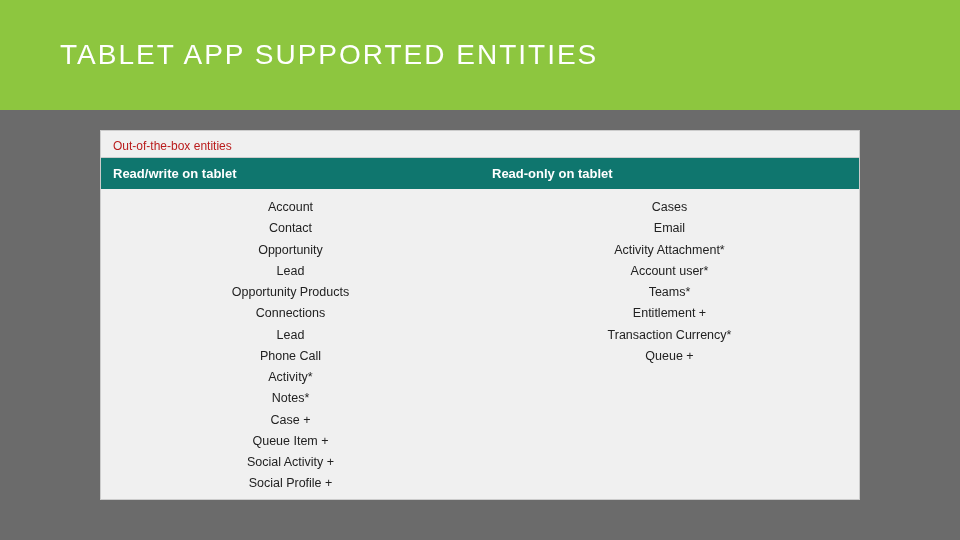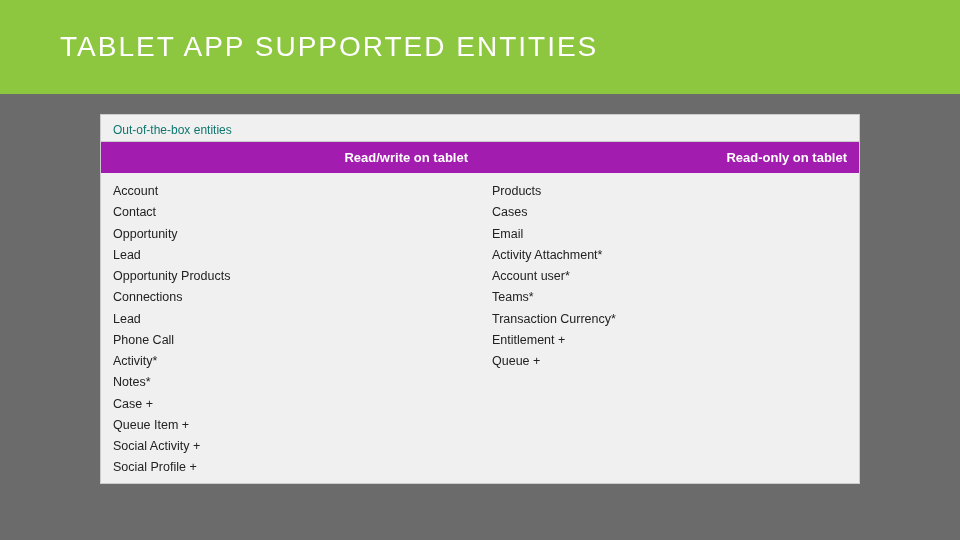--- a/index.html
+++ b/index.html
@@ -7,21 +7,21 @@
       width: 960px;
       height: 540px;
       background: #6b6b6b;
       font-family: 'Segoe UI', Arial, sans-serif;
       overflow: hidden;
       position: relative;
     }
     .header-bar {
       background: #8dc63f;
       width: 100%;
-      height: 94px;
+      height: 110px;
       display: flex;
       align-items: center;
       padding: 8px 60px;
     }
     .header-title {
       color: white;
       font-size: 28px;
       font-weight: 300;
       letter-spacing: 2px;
       text-transform: uppercase;
@@ -36,38 +36,38 @@
       background: #f0f0f0;
       border: 1px solid #ccc;
       width: 760px;
       font-size: 12.5px;
       font-family: 'Segoe UI', Arial, sans-serif;
     }
     .table-title {
       background: #f0f0f0;
       padding: 8px 12px 4px 12px;
       font-size: 12px;
-      color: #0f766e;
+      color: #b91c1c;
       border-bottom: 1px solid #ccc;
     }
     .table-header-row {
       display: flex;
-      background: #a21caf;
+      background: #0f766e;
       color: white;
       font-weight: 600;
       font-size: 13px;
-      text-align: right;
     }
     .table-header-row .col {
       flex: 1;
       padding: 8px 12px;
     }
     .table-body {
       display: flex;
       padding: 8px 0 4px 0;
+      text-align: center;
     }
     .col-left, .col-right {
       flex: 1;
       padding: 0 12px;
     }
     .col-left .entity-item, .col-right .entity-item {
       color: #222;
       font-size: 12.5px;
       line-height: 1.7;
     }
@@ -97,26 +97,25 @@
           <div class="entity-item">Lead</div>
           <div class="entity-item">Phone Call</div>
           <div class="entity-item">Activity*</div>
           <div class="entity-item">Notes*</div>
           <div class="entity-item">Case +</div>
           <div class="entity-item">Queue Item +</div>
           <div class="entity-item">Social Activity +</div>
           <div class="entity-item">Social Profile +</div>
         </div>
       <div class="col-right" id="col2-items">
-          <div class="entity-item">Products</div>
           <div class="entity-item">Cases</div>
           <div class="entity-item">Email</div>
           <div class="entity-item">Activity Attachment*</div>
           <div class="entity-item">Account user*</div>
           <div class="entity-item">Teams*</div>
+          <div class="entity-item">Entitlement +</div>
           <div class="entity-item">Transaction Currency*</div>
-          <div class="entity-item">Entitlement +</div>
           <div class="entity-item">Queue +</div>
         </div>
     </div>
 
   </div>
 </div>
 
 </body></html>

